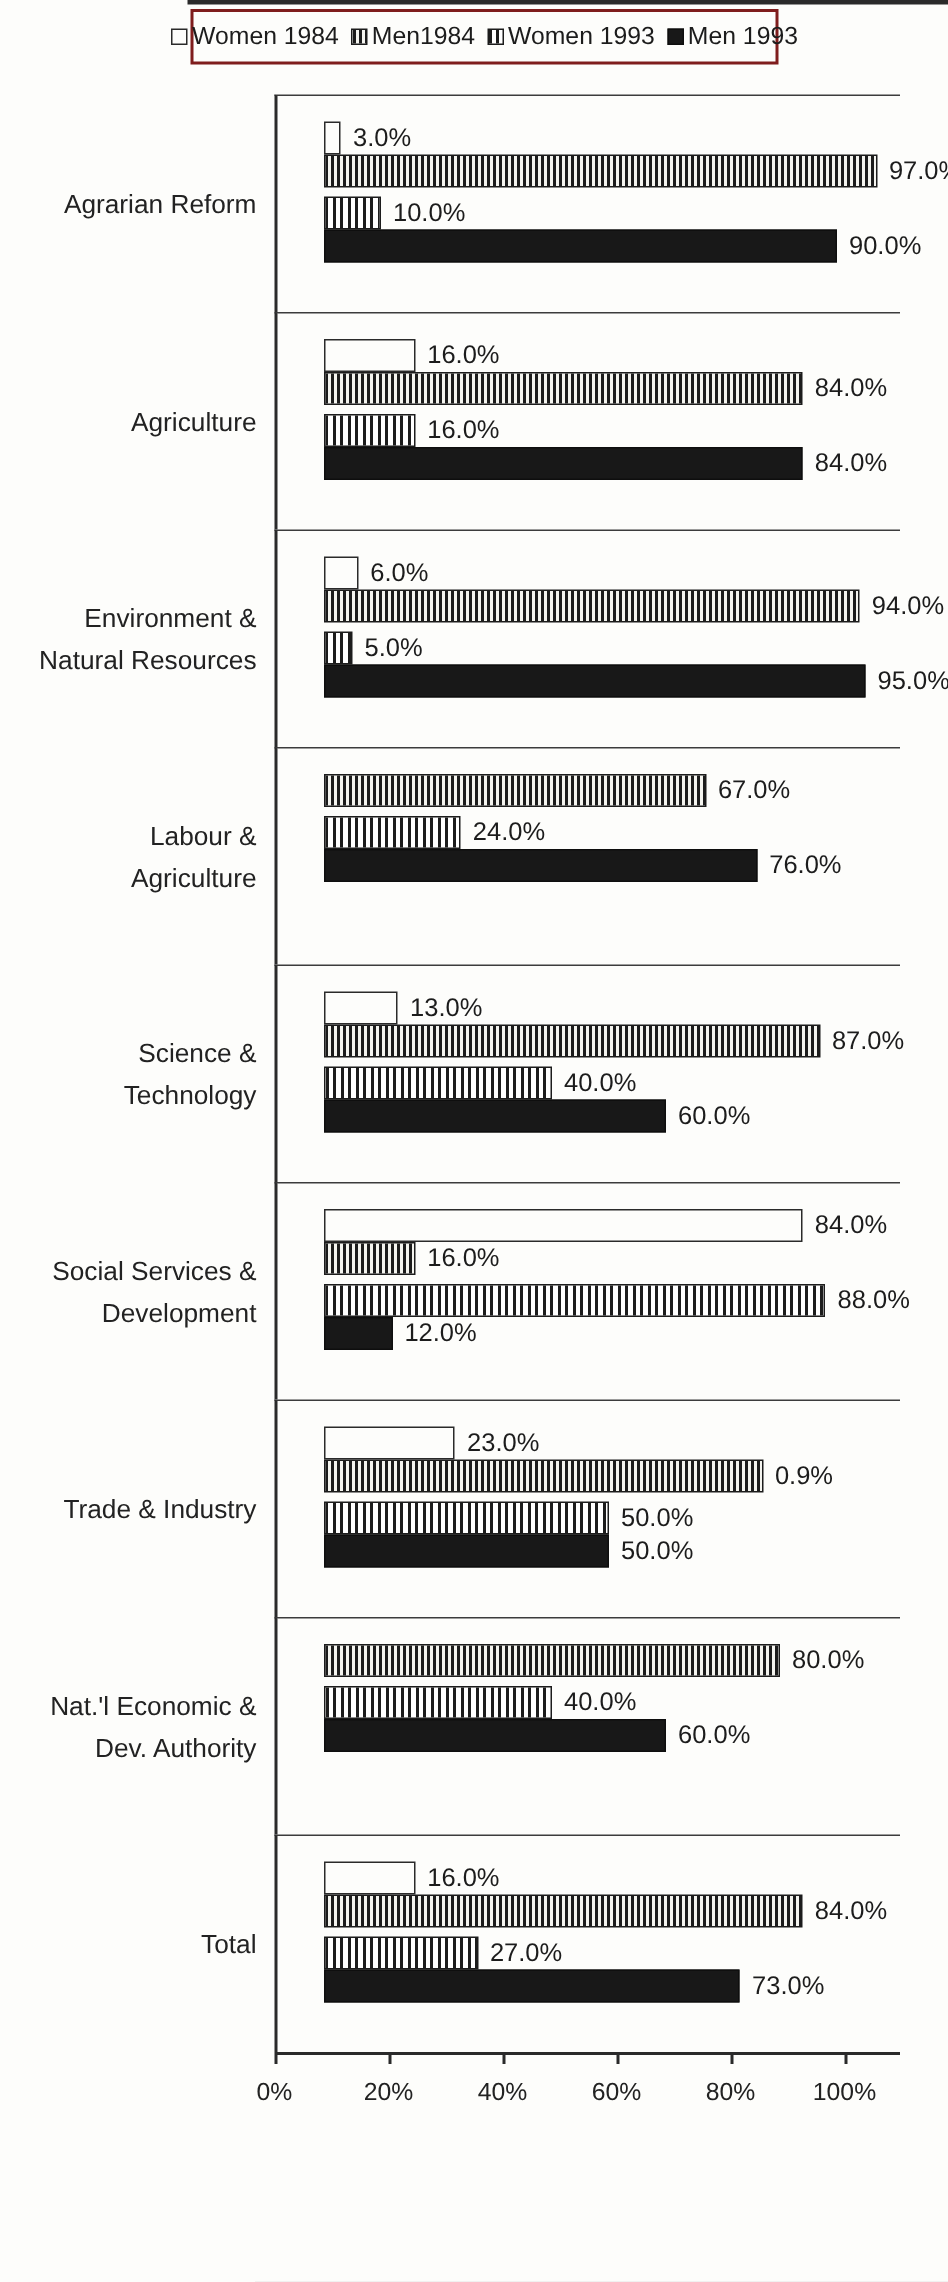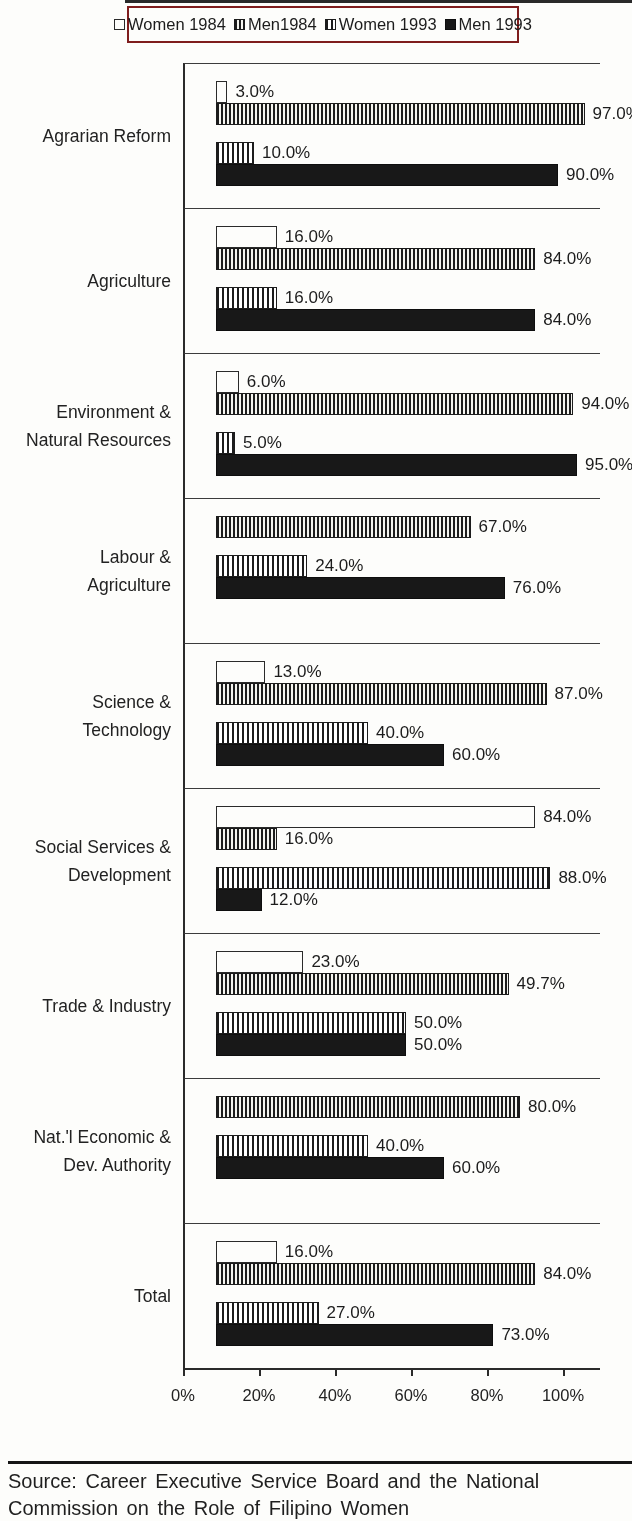--- a/index.html
+++ b/index.html
@@ -34,21 +34,21 @@
     font-size:17.5px;line-height:28px;text-align:right;color:#222;
   }
   .plot-cell{
     width:417px;height:145px;box-sizing:border-box;
     border-top:1px solid #3c3c3c;
     border-left:2px solid #2a2a2a;
     padding-top:17px;
     padding-left:31px;
   }
   .bar-row{height:22px;display:flex;align-items:center;}
-  .bar-row.gap{margin-top:17px;}
+  .bar-row.gap{margin-top:6px;}
   .bar{height:22px;box-sizing:border-box;flex:0 0 auto;}
   .val{margin-left:8px;font-size:17px;white-space:nowrap;color:#1c1c1c;}
 
   .pat-white{background:#fdfdfb;border:1px solid #2a2a2a;}
   .pat-stripes-fine{
     background:repeating-linear-gradient(90deg,#1c1c1c 0,#1c1c1c 2px,#f4f4ef 2px,#f4f4ef 4px);
     border:1px solid #1c1c1c;
   }
   .pat-stripes-coarse{
     background:repeating-linear-gradient(90deg,#1c1c1c 0,#1c1c1c 2px,#ffffff 2px,#ffffff 5px);
@@ -241,21 +241,21 @@
         <div class="cat-label">
           <div class="cat-line">Trade &amp; Industry</div>
         </div>
         <div class="plot-cell">
           <div class="bar-row">
             <div class="bar pat-white" style="width: 87.4px;"></div>
             <span class="val">23.0%</span>
           </div>
           <div class="bar-row">
             <div class="bar pat-stripes-fine" style="width: 292.6px;"></div>
-            <span class="val">49.7%</span>
+            <span class="val">0.9%</span>
           </div>
           <div class="bar-row gap">
             <div class="bar pat-stripes-coarse" style="width: 190px;"></div>
             <span class="val">50.0%</span>
           </div>
           <div class="bar-row">
             <div class="bar pat-solid" style="width: 190px;"></div>
             <span class="val">50.0%</span>
           </div>
         </div>
@@ -315,21 +315,14 @@
     </div>
   <div class="xlabels" id="xlabels">
       <div class="xlab" style="left: 151px;">0%</div>
       <div class="xlab" style="left: 227px;">20%</div>
       <div class="xlab" style="left: 303px;">40%</div>
       <div class="xlab" style="left: 379px;">60%</div>
       <div class="xlab" style="left: 455px;">80%</div>
       <div class="xlab" style="left: 531px;">100%</div>
     </div>
 
-  <div class="source">
-    <div class="rule"></div>
-    <div class="src-text">
-      <div>Source: Career Executive Service Board and the National</div>
-      <div>Commission on the Role of Filipino Women</div>
-    </div>
-  </div>
 
 </div>
 
 </body></html>

